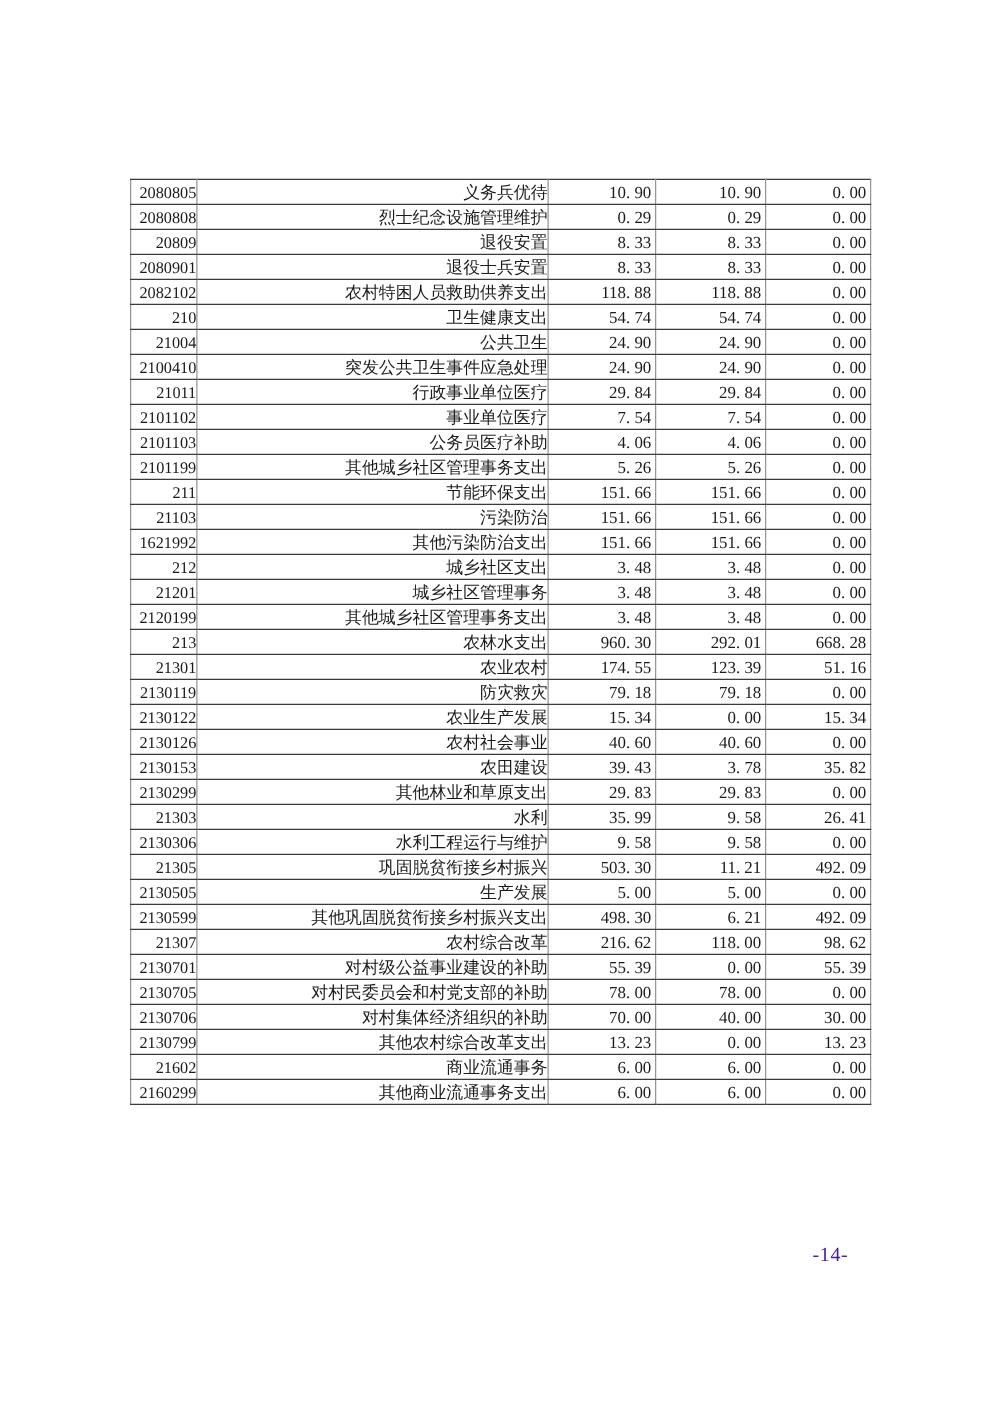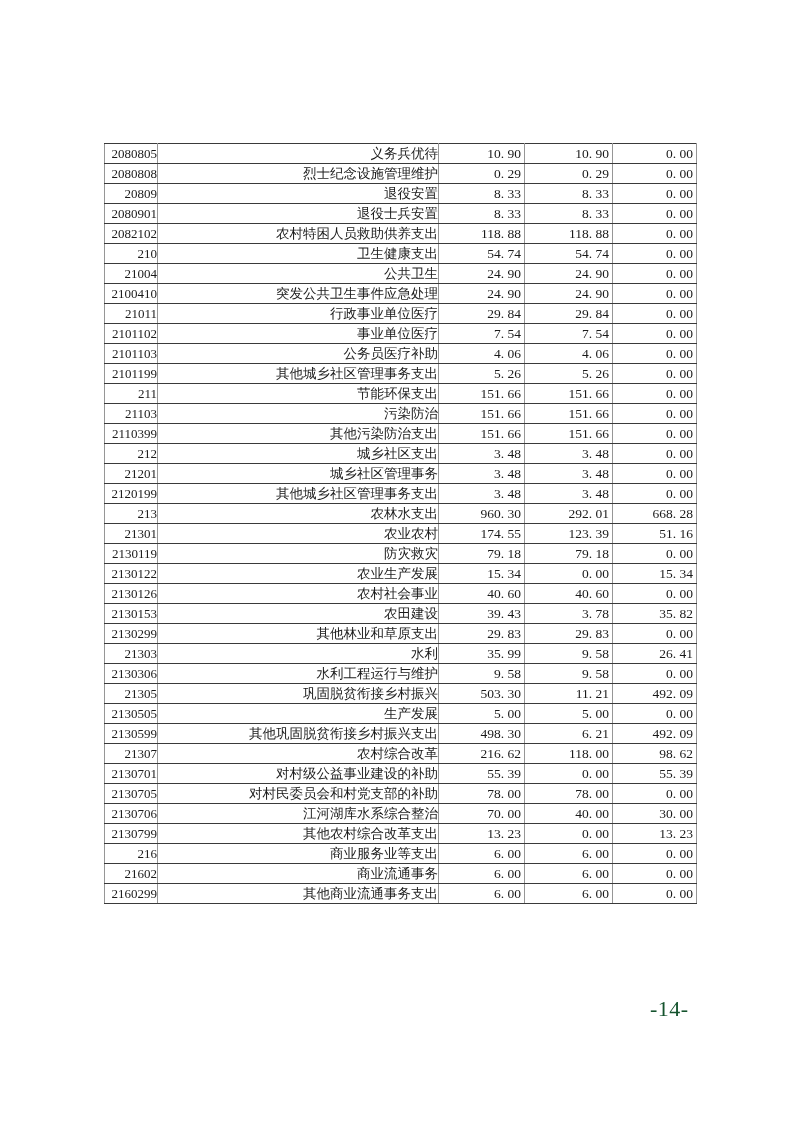--- a/index.html
+++ b/index.html
@@ -47,23 +47,23 @@
     padding-left: 16px;
   }
   td.cell-num {
     text-align: right;
     padding-right: 3px;
   }
   .page-number {
     position: absolute;
     left: 650px;
     top: 996px;
-    font-size: 22px;
+    font-size: 16px;
     letter-spacing: 0.5px;
-    color: #14532d;
+    color: #4c1d95;
   }
 </style>
 </head>
 <body>
 
 <div>
 
   <table class="budget-table">
     <colgroup>
       <col style="width:53px">
@@ -165,21 +165,21 @@
       <td class="cell-num">0. 00</td>
     </tr>
         <tr>
       <td class="cell-code">21103</td>
       <td class="cell-name">污染防治</td>
       <td class="cell-num">151. 66</td>
       <td class="cell-num">151. 66</td>
       <td class="cell-num">0. 00</td>
     </tr>
         <tr class="indent">
-      <td class="cell-code">2110399</td>
+      <td class="cell-code">1621992</td>
       <td class="cell-name">其他污染防治支出</td>
       <td class="cell-num">151. 66</td>
       <td class="cell-num">151. 66</td>
       <td class="cell-num">0. 00</td>
     </tr>
         <tr>
       <td class="cell-code">212</td>
       <td class="cell-name">城乡社区支出</td>
       <td class="cell-num">3. 48</td>
       <td class="cell-num">3. 48</td>
@@ -299,38 +299,31 @@
     </tr>
         <tr class="indent">
       <td class="cell-code">2130705</td>
       <td class="cell-name">对村民委员会和村党支部的补助</td>
       <td class="cell-num">78. 00</td>
       <td class="cell-num">78. 00</td>
       <td class="cell-num">0. 00</td>
     </tr>
         <tr class="indent">
       <td class="cell-code">2130706</td>
-      <td class="cell-name">江河湖库水系综合整治</td>
+      <td class="cell-name">对村集体经济组织的补助</td>
       <td class="cell-num">70. 00</td>
       <td class="cell-num">40. 00</td>
       <td class="cell-num">30. 00</td>
     </tr>
         <tr class="indent">
       <td class="cell-code">2130799</td>
       <td class="cell-name">其他农村综合改革支出</td>
       <td class="cell-num">13. 23</td>
       <td class="cell-num">0. 00</td>
       <td class="cell-num">13. 23</td>
-    </tr>
-        <tr>
-      <td class="cell-code">216</td>
-      <td class="cell-name">商业服务业等支出</td>
-      <td class="cell-num">6. 00</td>
-      <td class="cell-num">6. 00</td>
-      <td class="cell-num">0. 00</td>
     </tr>
         <tr>
       <td class="cell-code">21602</td>
       <td class="cell-name">商业流通事务</td>
       <td class="cell-num">6. 00</td>
       <td class="cell-num">6. 00</td>
       <td class="cell-num">0. 00</td>
     </tr>
         <tr class="indent">
       <td class="cell-code">2160299</td>

